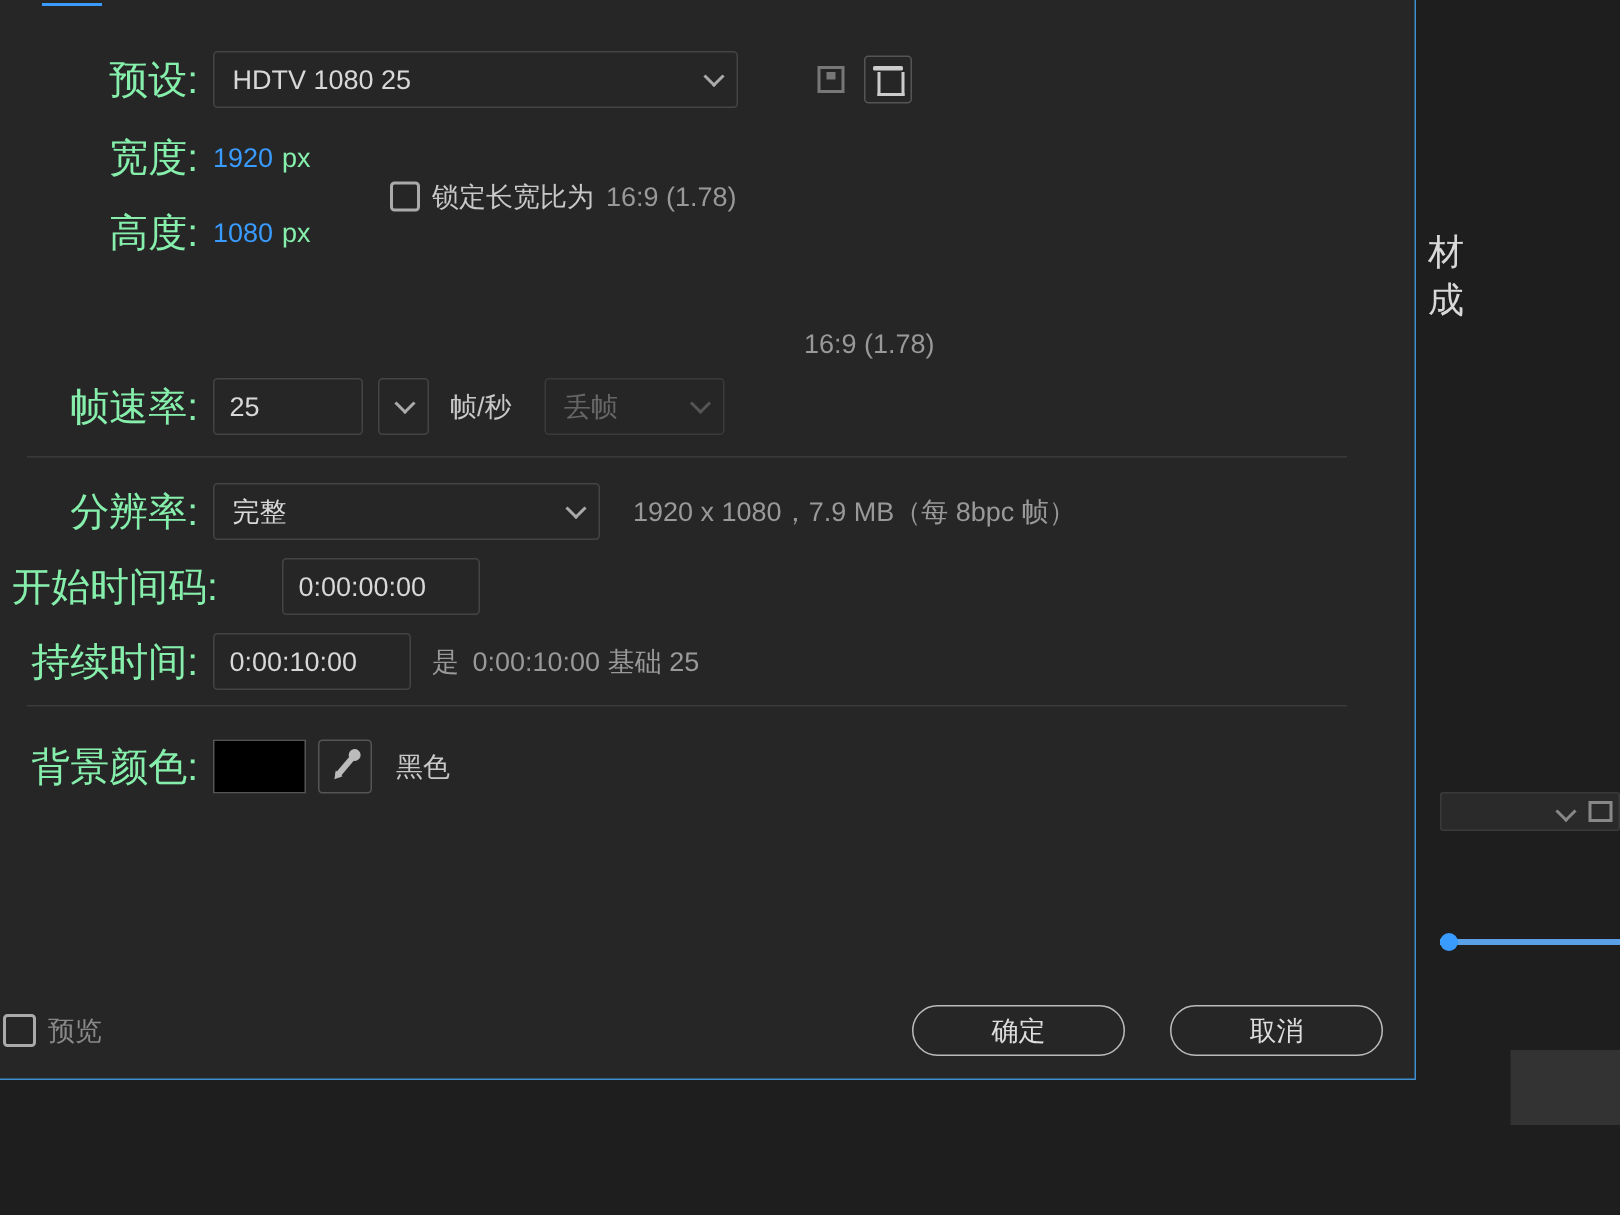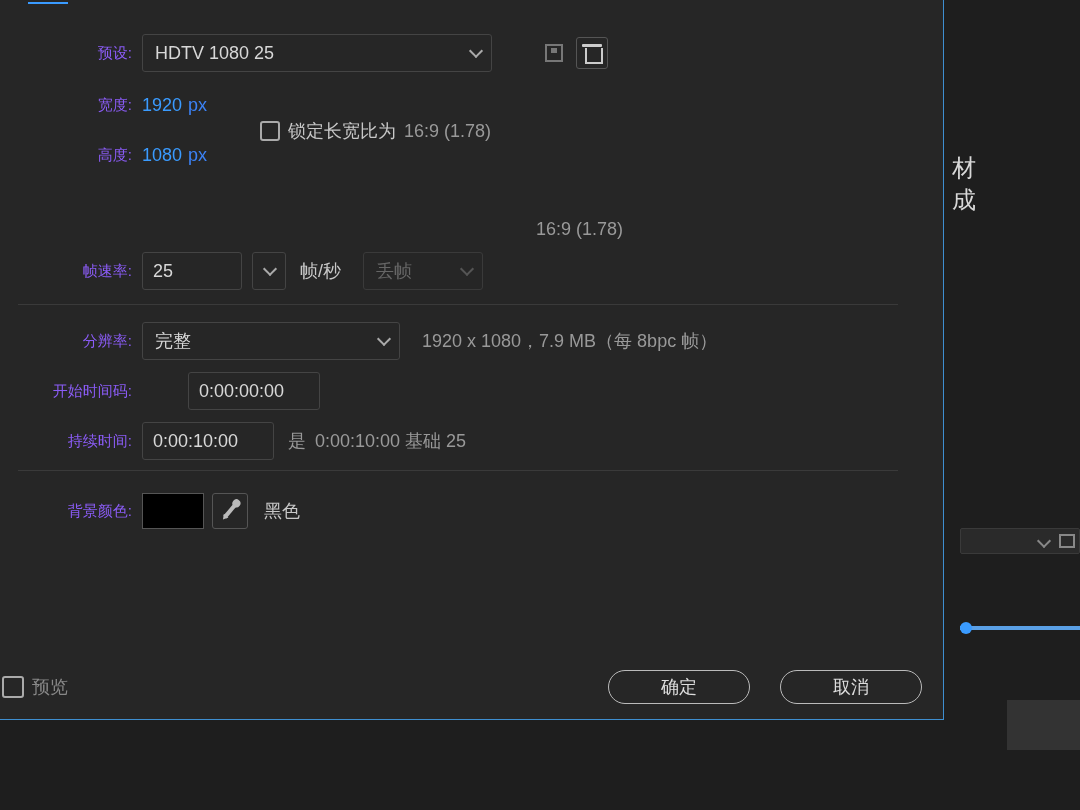--- a/index.html
+++ b/index.html
@@ -39,22 +39,22 @@
     border-left: none; border-top: none;
     overflow: hidden;
   }
   .dialog-inner { position: relative; width: 900px; margin-left: 8px; height: 100%; }
 
   .row { display: flex; align-items: center; height: 50px; position: absolute; }
   .label {
     width: 140px;
     text-align: right;
     padding-right: 10px;
-    color: #8b5cf6;
-    font-size: 15px;
+    color: #86efac;
+    font-size: 26px;
     white-space: nowrap;
   }
 
   .dropdown {
     display: flex; align-items: center; justify-content: space-between;
     border: 1px solid #444; background: #262626;
     height: 38px; border-radius: 3px; padding: 0 6px 0 12px;
     color: #d8d8d8;
   }
   .dropdown.disabled { color: #666; border-color: #3a3a3a; }
@@ -69,21 +69,21 @@
     border-radius: 3px; margin-left: 6px;
   }
   .icon-btn.boxed { border: 1px solid #555; background: #262626; }
   .trash { position: relative; width: 16px; height: 18px; }
   .trash::before { content: ""; position: absolute; top: 0; left: -2px; width: 20px; height: 3px; background: #ccc; border-radius: 1px; }
   .trash::after  { content: ""; position: absolute; top: 4px; left: 1px; width: 14px; height: 14px; border: 2px solid #ccc; border-top: none; }
   .save-icon { width: 18px; height: 18px; border: 2px solid #777; position: relative; }
   .save-icon::after { content: ""; position: absolute; top: 2px; left: 4px; width: 6px; height: 5px; background: #777; }
 
   .hotlink { color: #3a9bff; }
-  .unit { color: #3b82f6; margin-left: 6px; }
+  .unit { color: #86efac; margin-left: 6px; }
   .hint { color: #999; }
 
   .field {
     display: flex; align-items: center;
     border: 1px solid #444; background: #262626;
     height: 38px; border-radius: 3px; padding: 0 10px;
     color: #d8d8d8;
   }
 
   .checkbox {

